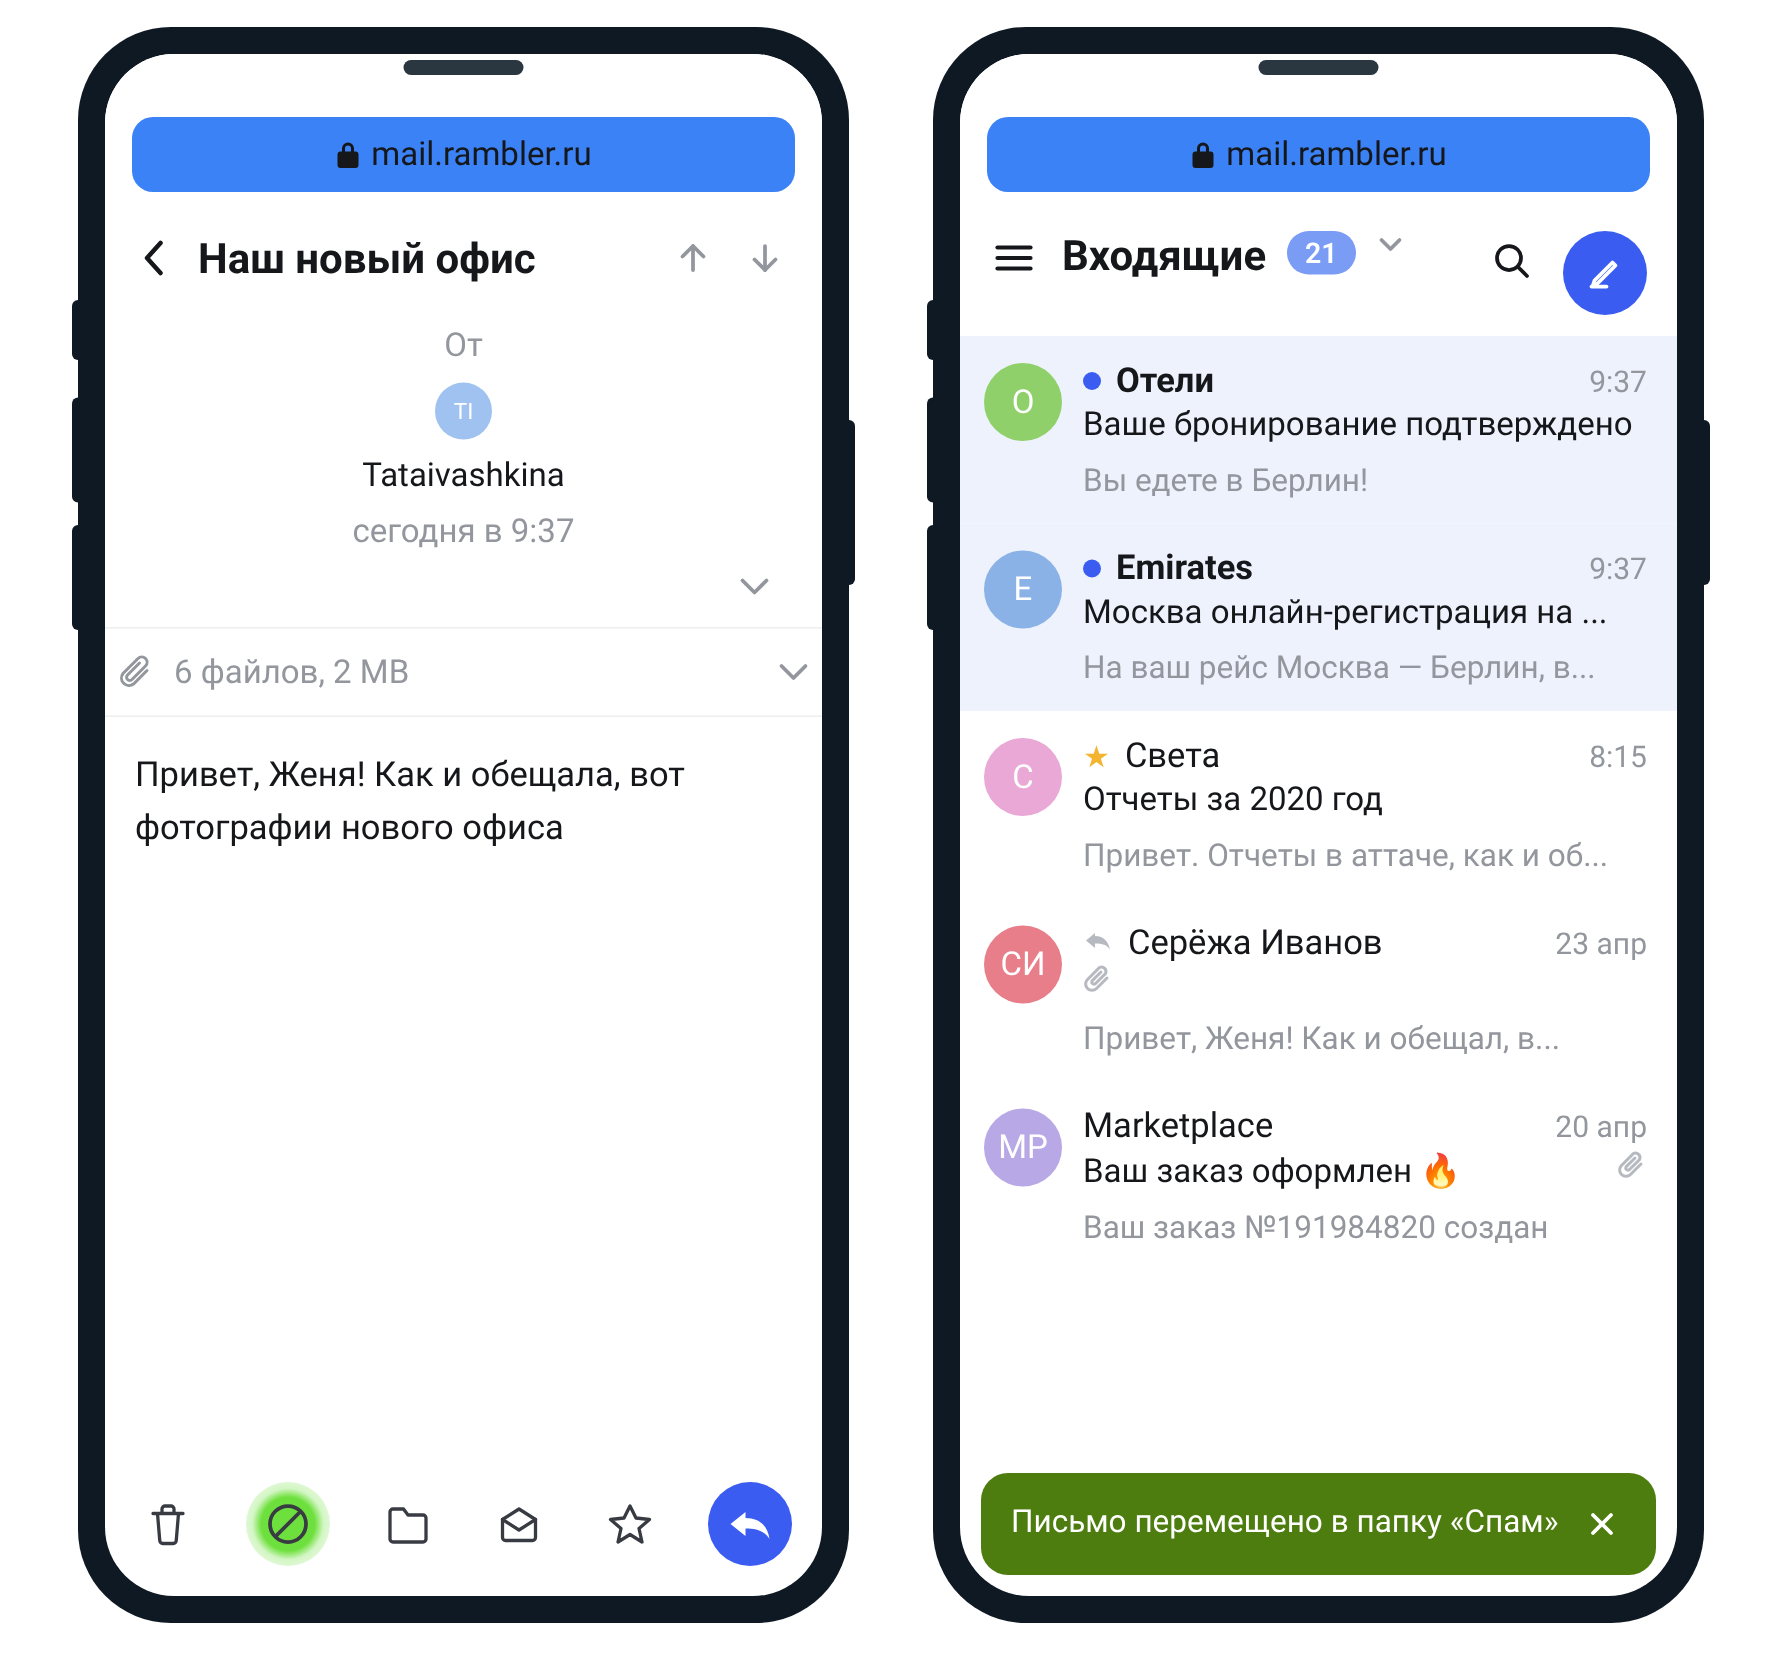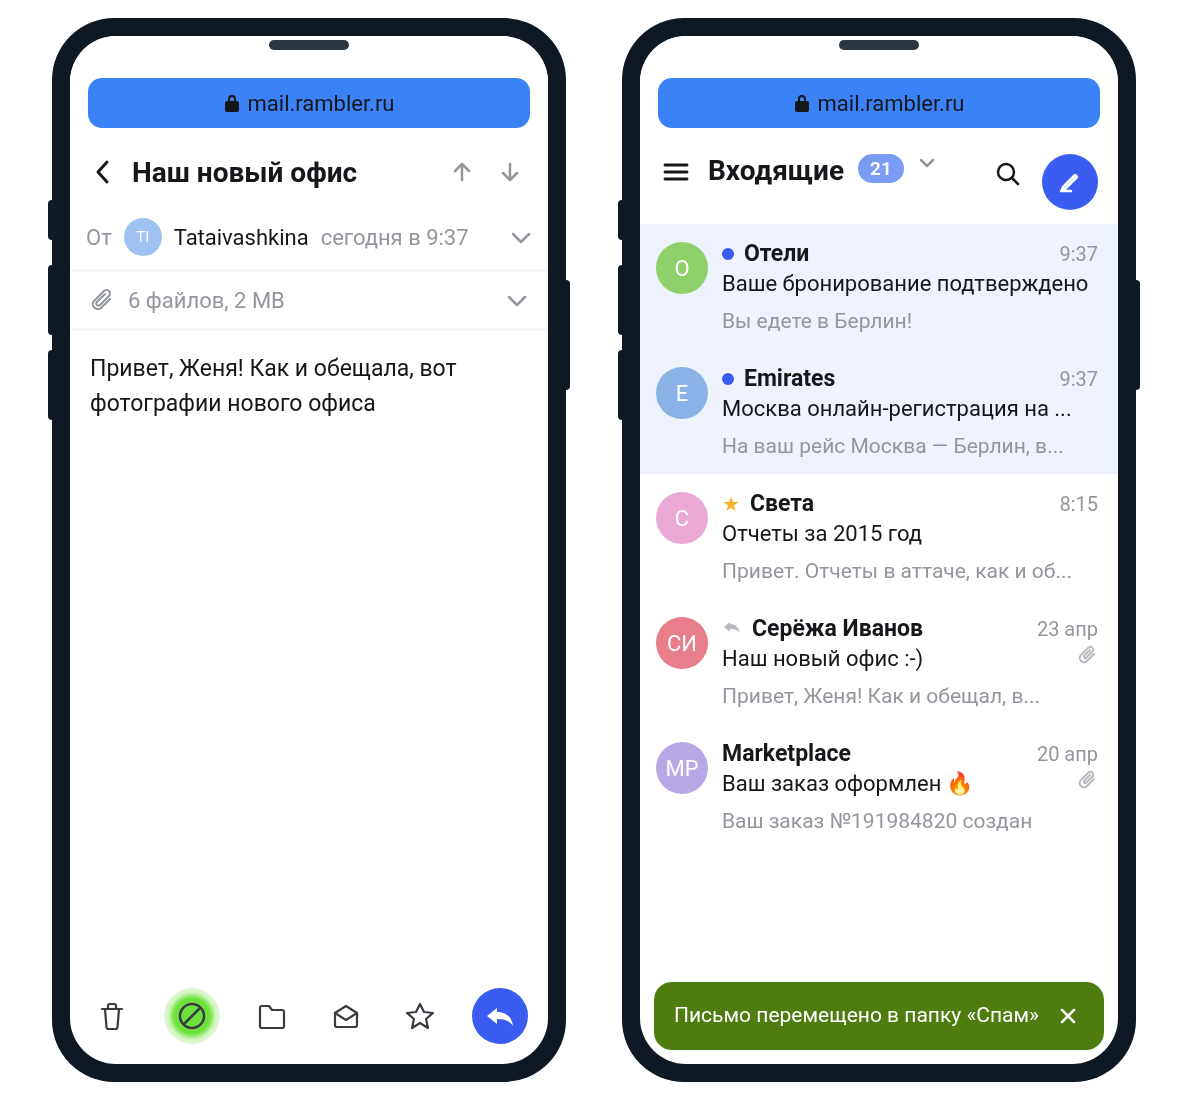--- a/index.html
+++ b/index.html
@@ -89,43 +89,44 @@
     width: 36px;
     height: 36px;
     display: flex;
     align-items: center;
     justify-content: center;
     color: #6b7077;
   }
   .meta-row {
     display: flex;
     align-items: center;
-    padding: 14px 16px;
+    padding: 14px 34px;
     border-bottom: 1px solid #eceef0;
     gap: 12px;
     font-size: 22px;
+    flex-direction: column;
   }
   .meta-label { color: #93979d; }
   .avatar-sm {
     width: 38px;
     height: 38px;
     border-radius: 50%;
     display: flex;
     align-items: center;
     justify-content: center;
     font-size: 15px;
     color: #fff;
   }
   .sender-name { color: #15171a; }
   .sender-time { color: #93979d; }
   .expand-chev { margin-left: auto; color: #93979d; }
   .attach-row {
     display: flex;
     align-items: center;
-    padding: 16px 20px;
+    padding: 16px 8px;
     border-bottom: 1px solid #eceef0;
     gap: 14px;
     font-size: 22px;
     color: #93979d;
   }
   .body-text {
     padding: 22px 20px;
     font-size: 23px;
     line-height: 1.5;
     color: #15171a;
@@ -257,21 +258,21 @@
     background: #3a5cf0;
     flex-shrink: 0;
   }
   .star-icon { color: #f5b430; font-size: 20px; }
   .reply-icon-sm { color: #b6bac0; }
   .sender {
     font-size: 23px;
     font-weight: 700;
     color: #15171a;
   }
-  .sender.read { font-weight: 700; }
+  .sender.read { font-weight: 400; }
   .time {
     margin-left: auto;
     font-size: 20px;
     color: #93979d;
   }
   .subject {
     font-size: 22px;
     color: #15171a;
     margin-top: 4px;
     white-space: nowrap;
@@ -493,37 +494,36 @@
         </div>
         <div class="mail-item">
           <div class="avatar" style="background: rgb(233, 168, 214);">С</div>
           <div class="mail-content">
             <div class="mail-top">
               <span class="star-icon">★</span>
               <div class="sender read">Света</div>
               <div class="time">8:15</div>
             </div>
             <div class="subject-row">
-              <div class="subject">Отчеты за 2015 год</div>
+              <div class="subject">Отчеты за 2020 год</div>
             </div>
             <div class="preview">Привет. Отчеты в аттаче, как и об...</div>
           </div>
         </div>
         <div class="mail-item">
           <div class="avatar" style="background: rgb(231, 126, 138);">СИ</div>
           <div class="mail-content">
             <div class="mail-top">
               <span class="reply-icon-sm"><svg width="20" height="16" viewBox="0 0 20 16" fill="#b6bac0">
                   <path d="M8 3L2 8l6 5v-3c5 0 8 1 10 4-1-5-4-9-10-9V3z"></path>
                 </svg></span>
               <div class="sender read">Серёжа Иванов</div>
               <div class="time">23 апр</div>
             </div>
             <div class="subject-row">
-              <div class="subject">Наш новый офис :-)</div>
               <span class="clip-sm"><svg width="20" height="22" viewBox="0 0 20 22" fill="none" stroke="#b6bac0" stroke-width="2" stroke-linecap="round">
                   <path d="M16 10l-7 7a4 4 0 01-6-6l8-8a3 3 0 014 4L8 14a1.5 1.5 0 01-2-2l6-6"></path>
                 </svg></span>
             </div>
             <div class="preview">Привет, Женя! Как и обещал, в...</div>
           </div>
         </div>
         <div class="mail-item">
           <div class="avatar" style="background: rgb(184, 168, 230);">MP</div>
           <div class="mail-content">

